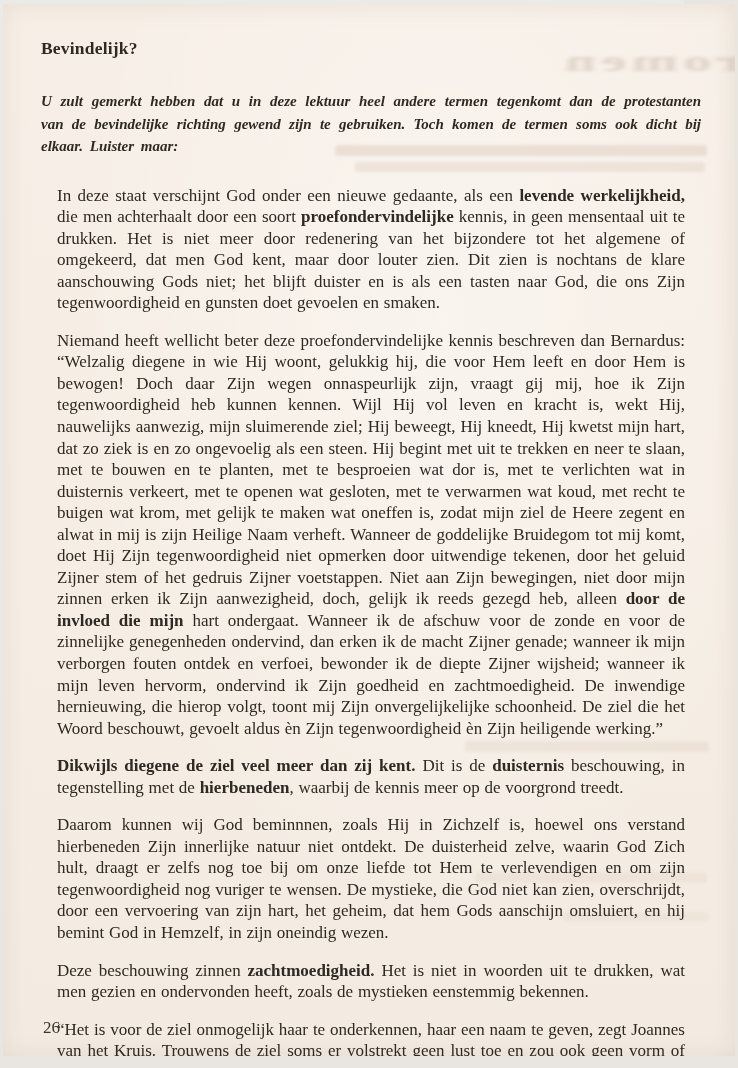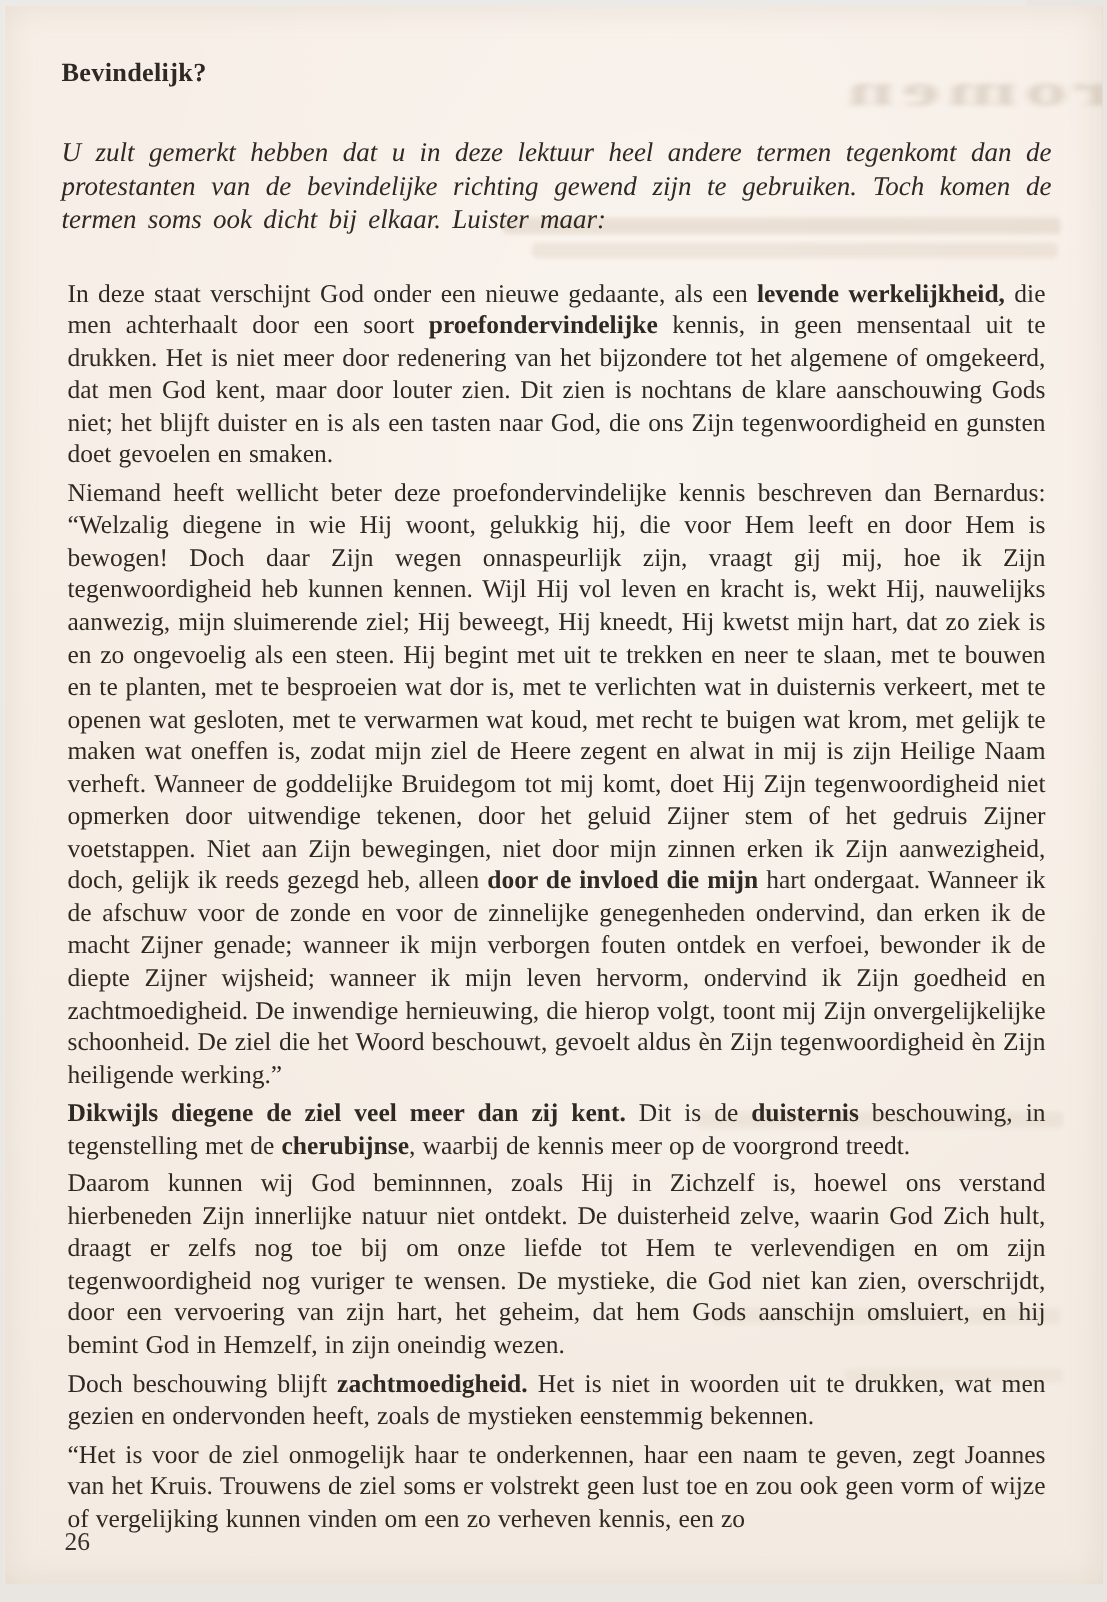--- a/index.html
+++ b/index.html
@@ -35,31 +35,32 @@
     color: #2e2922;
   }
   .heading {
     font-size: 17.5px;
     font-weight: bold;
     margin: 0;
     letter-spacing: 0.2px;
   }
   .intro {
     margin: 31px 0 0 0;
-    font-size: 18px;
+    font-size: 15px;
     font-style: italic;
     line-height: 22.5px;
     text-align: justify;
     word-spacing: 3px;
+    font-weight: bold;
   }
   .bodytext {
     margin-top: 27px;
   }
   .bodytext p {
-    margin: 4px;
+    margin: 16px;
     font-size: 17px;
     line-height: 21.55px;
     text-align: justify;
     word-spacing: 0.5px;
   }
   .b { font-weight: bold; }
   .page-number {
     position: absolute;
     left: 40px;
     top: 1014px;
@@ -111,22 +112,22 @@
     <div class="ghost-line gl5"></div>
 
     <div class="content">
       <h1 class="heading">Bevindelijk?</h1>
 
       <p class="intro">U zult gemerkt hebben dat u in deze lektuur heel andere termen tegenkomt dan de protestanten van de bevindelijke richting gewend zijn te gebruiken. Toch komen de termen soms ook dicht bij elkaar. Luister maar:</p>
 
       <div class="bodytext">
         <p><span>In deze staat verschijnt God onder een nieuwe gedaante, als een </span><span class="b">levende werkelijkheid,</span><span> die men achterhaalt door een soort </span><span class="b">proefondervindelijke</span><span> kennis, in geen mensentaal uit te drukken. Het is niet meer door redenering van het bijzondere tot het algemene of omgekeerd, dat men God kent, maar door louter zien. Dit zien is nochtans de klare aanschouwing Gods niet; het blijft duister en is als een tasten naar God, die ons Zijn tegenwoordigheid en gunsten doet gevoelen en smaken.</span></p>
         <p><span>Niemand heeft wellicht beter deze proefondervindelijke kennis beschreven dan Bernardus: “Welzalig diegene in wie Hij woont, gelukkig hij, die voor Hem leeft en door Hem is bewogen! Doch daar Zijn wegen onnaspeurlijk zijn, vraagt gij mij, hoe ik Zijn tegenwoordigheid heb kunnen kennen. Wijl Hij vol leven en kracht is, wekt Hij, nauwelijks aanwezig, mijn sluimerende ziel; Hij beweegt, Hij kneedt, Hij kwetst mijn hart, dat zo ziek is en zo ongevoelig als een steen. Hij begint met uit te trekken en neer te slaan, met te bouwen en te planten, met te besproeien wat dor is, met te verlichten wat in duisternis verkeert, met te openen wat gesloten, met te verwarmen wat koud, met recht te buigen wat krom, met gelijk te maken wat oneffen is, zodat mijn ziel de Heere zegent en alwat in mij is zijn Heilige Naam verheft. Wanneer de goddelijke Bruidegom tot mij komt, doet Hij Zijn tegenwoordigheid niet opmerken door uitwendige tekenen, door het geluid Zijner stem of het gedruis Zijner voetstappen. Niet aan Zijn bewegingen, niet door mijn zinnen erken ik Zijn aanwezigheid, doch, gelijk ik reeds gezegd heb, alleen </span><span class="b">door de invloed die mijn</span><span> hart ondergaat. Wanneer ik de afschuw voor de zonde en voor de zinnelijke genegenheden ondervind, dan erken ik de macht Zijner genade; wanneer ik mijn verborgen fouten ontdek en verfoei, bewonder ik de diepte Zijner wijsheid; wanneer ik mijn leven hervorm, ondervind ik Zijn goedheid en zachtmoedigheid. De inwendige hernieuwing, die hierop volgt, toont mij Zijn onvergelijkelijke schoonheid. De ziel die het Woord beschouwt, gevoelt aldus èn Zijn tegenwoordigheid èn Zijn heiligende werking.”</span></p>
-        <p><span class="b">Dikwijls diegene de ziel veel meer dan zij kent.</span><span> Dit is de </span><span class="b">duisternis</span><span> beschouwing, in tegenstelling met de </span><span class="b">cherubijnse</span><span>, waarbij de kennis meer op de voorgrond treedt.</span></p>
+        <p><span class="b">Dikwijls diegene de ziel veel meer dan zij kent.</span><span> Dit is de </span><span class="b">duisternis</span><span> beschouwing, in tegenstelling met de </span><span class="b">hierbeneden</span><span>, waarbij de kennis meer op de voorgrond treedt.</span></p>
         <p><span>Daarom kunnen wij God beminnnen, zoals Hij in Zichzelf is, hoewel ons verstand hierbeneden Zijn innerlijke natuur niet ontdekt. De duisterheid zelve, waarin God Zich hult, draagt er zelfs nog toe bij om onze liefde tot Hem te verlevendigen en om zijn tegenwoordigheid nog vuriger te wensen. De mystieke, die God niet kan zien, overschrijdt, door een vervoering van zijn hart, het geheim, dat hem Gods aanschijn omsluiert, en hij bemint God in Hemzelf, in zijn oneindig wezen.</span></p>
-        <p><span>Doch beschouwing blijft </span><span class="b">zachtmoedigheid.</span><span> Het is niet in woorden uit te drukken, wat men gezien en ondervonden heeft, zoals de mystieken eenstemmig bekennen.</span></p>
+        <p><span>Deze beschouwing zinnen </span><span class="b">zachtmoedigheid.</span><span> Het is niet in woorden uit te drukken, wat men gezien en ondervonden heeft, zoals de mystieken eenstemmig bekennen.</span></p>
         <p><span>“Het is voor de ziel onmogelijk haar te onderkennen, haar een naam te geven, zegt Joannes van het Kruis. Trouwens de ziel soms er volstrekt geen lust toe en zou ook geen vorm of wijze of vergelijking kunnen vinden om een zo verheven kennis, een zo</span></p>
       </div>
     </div>
 
     <div class="page-number">26</div>
   </div>
 </div>
 
 </body></html>

